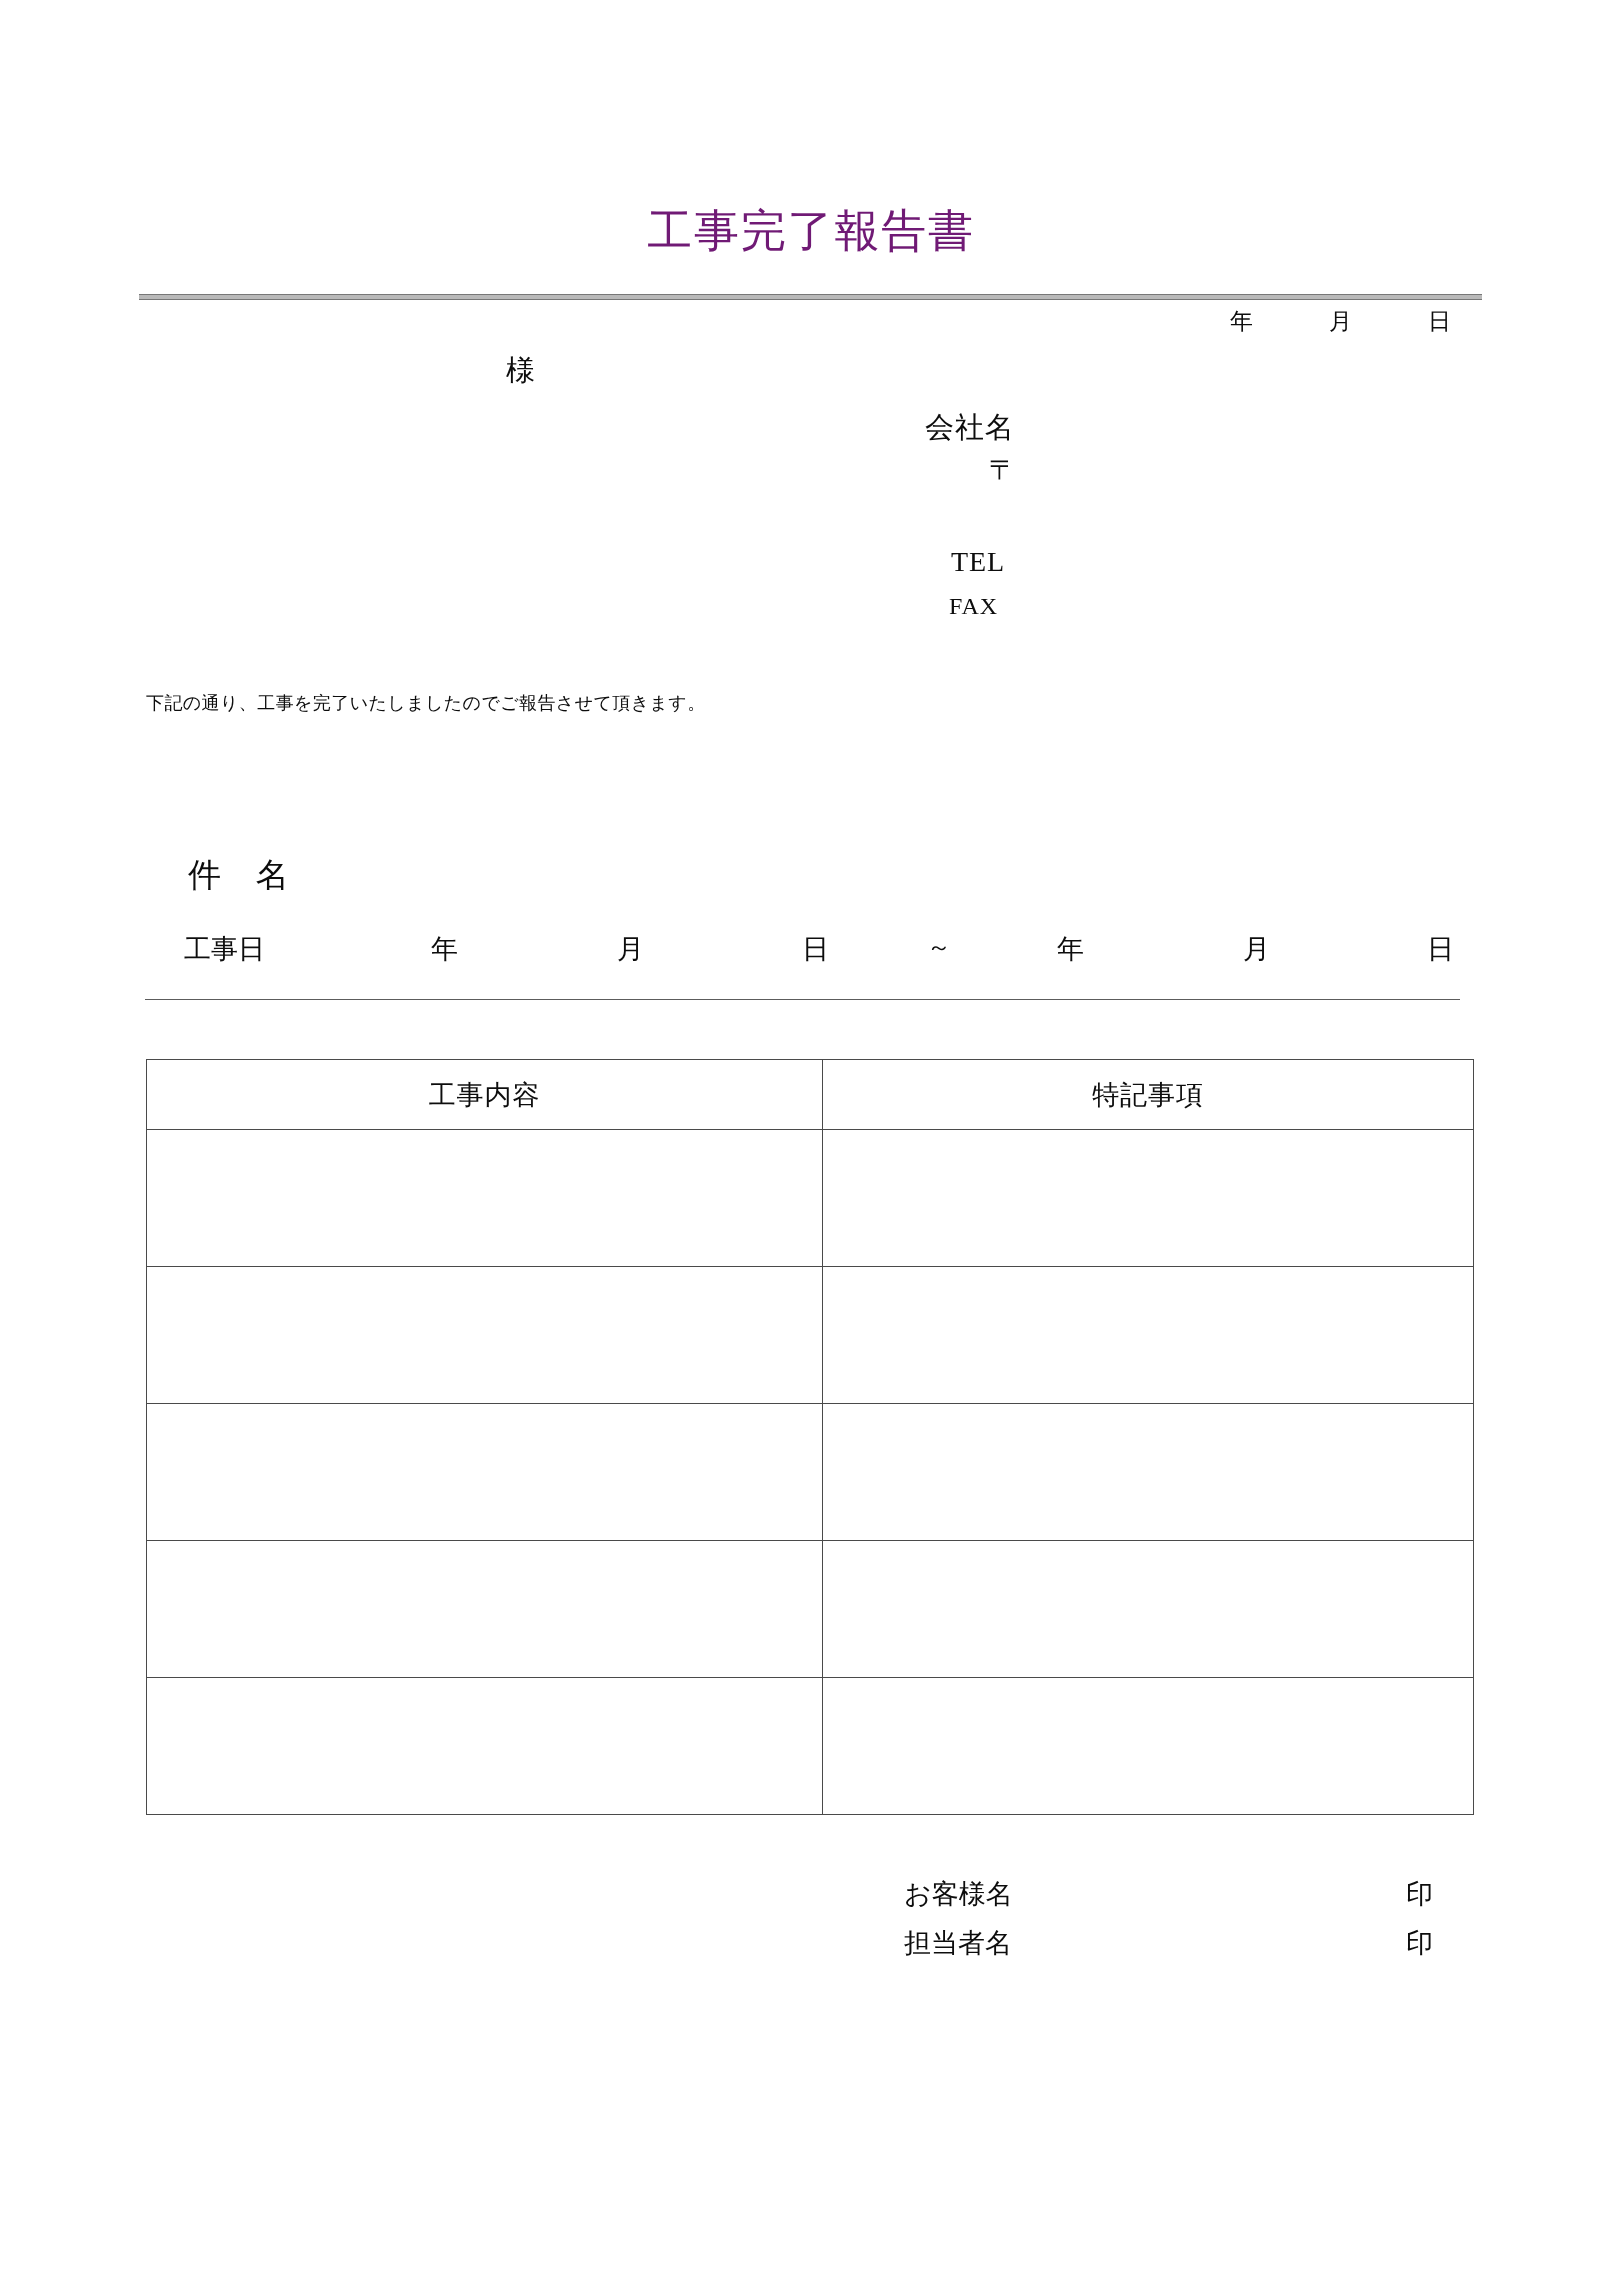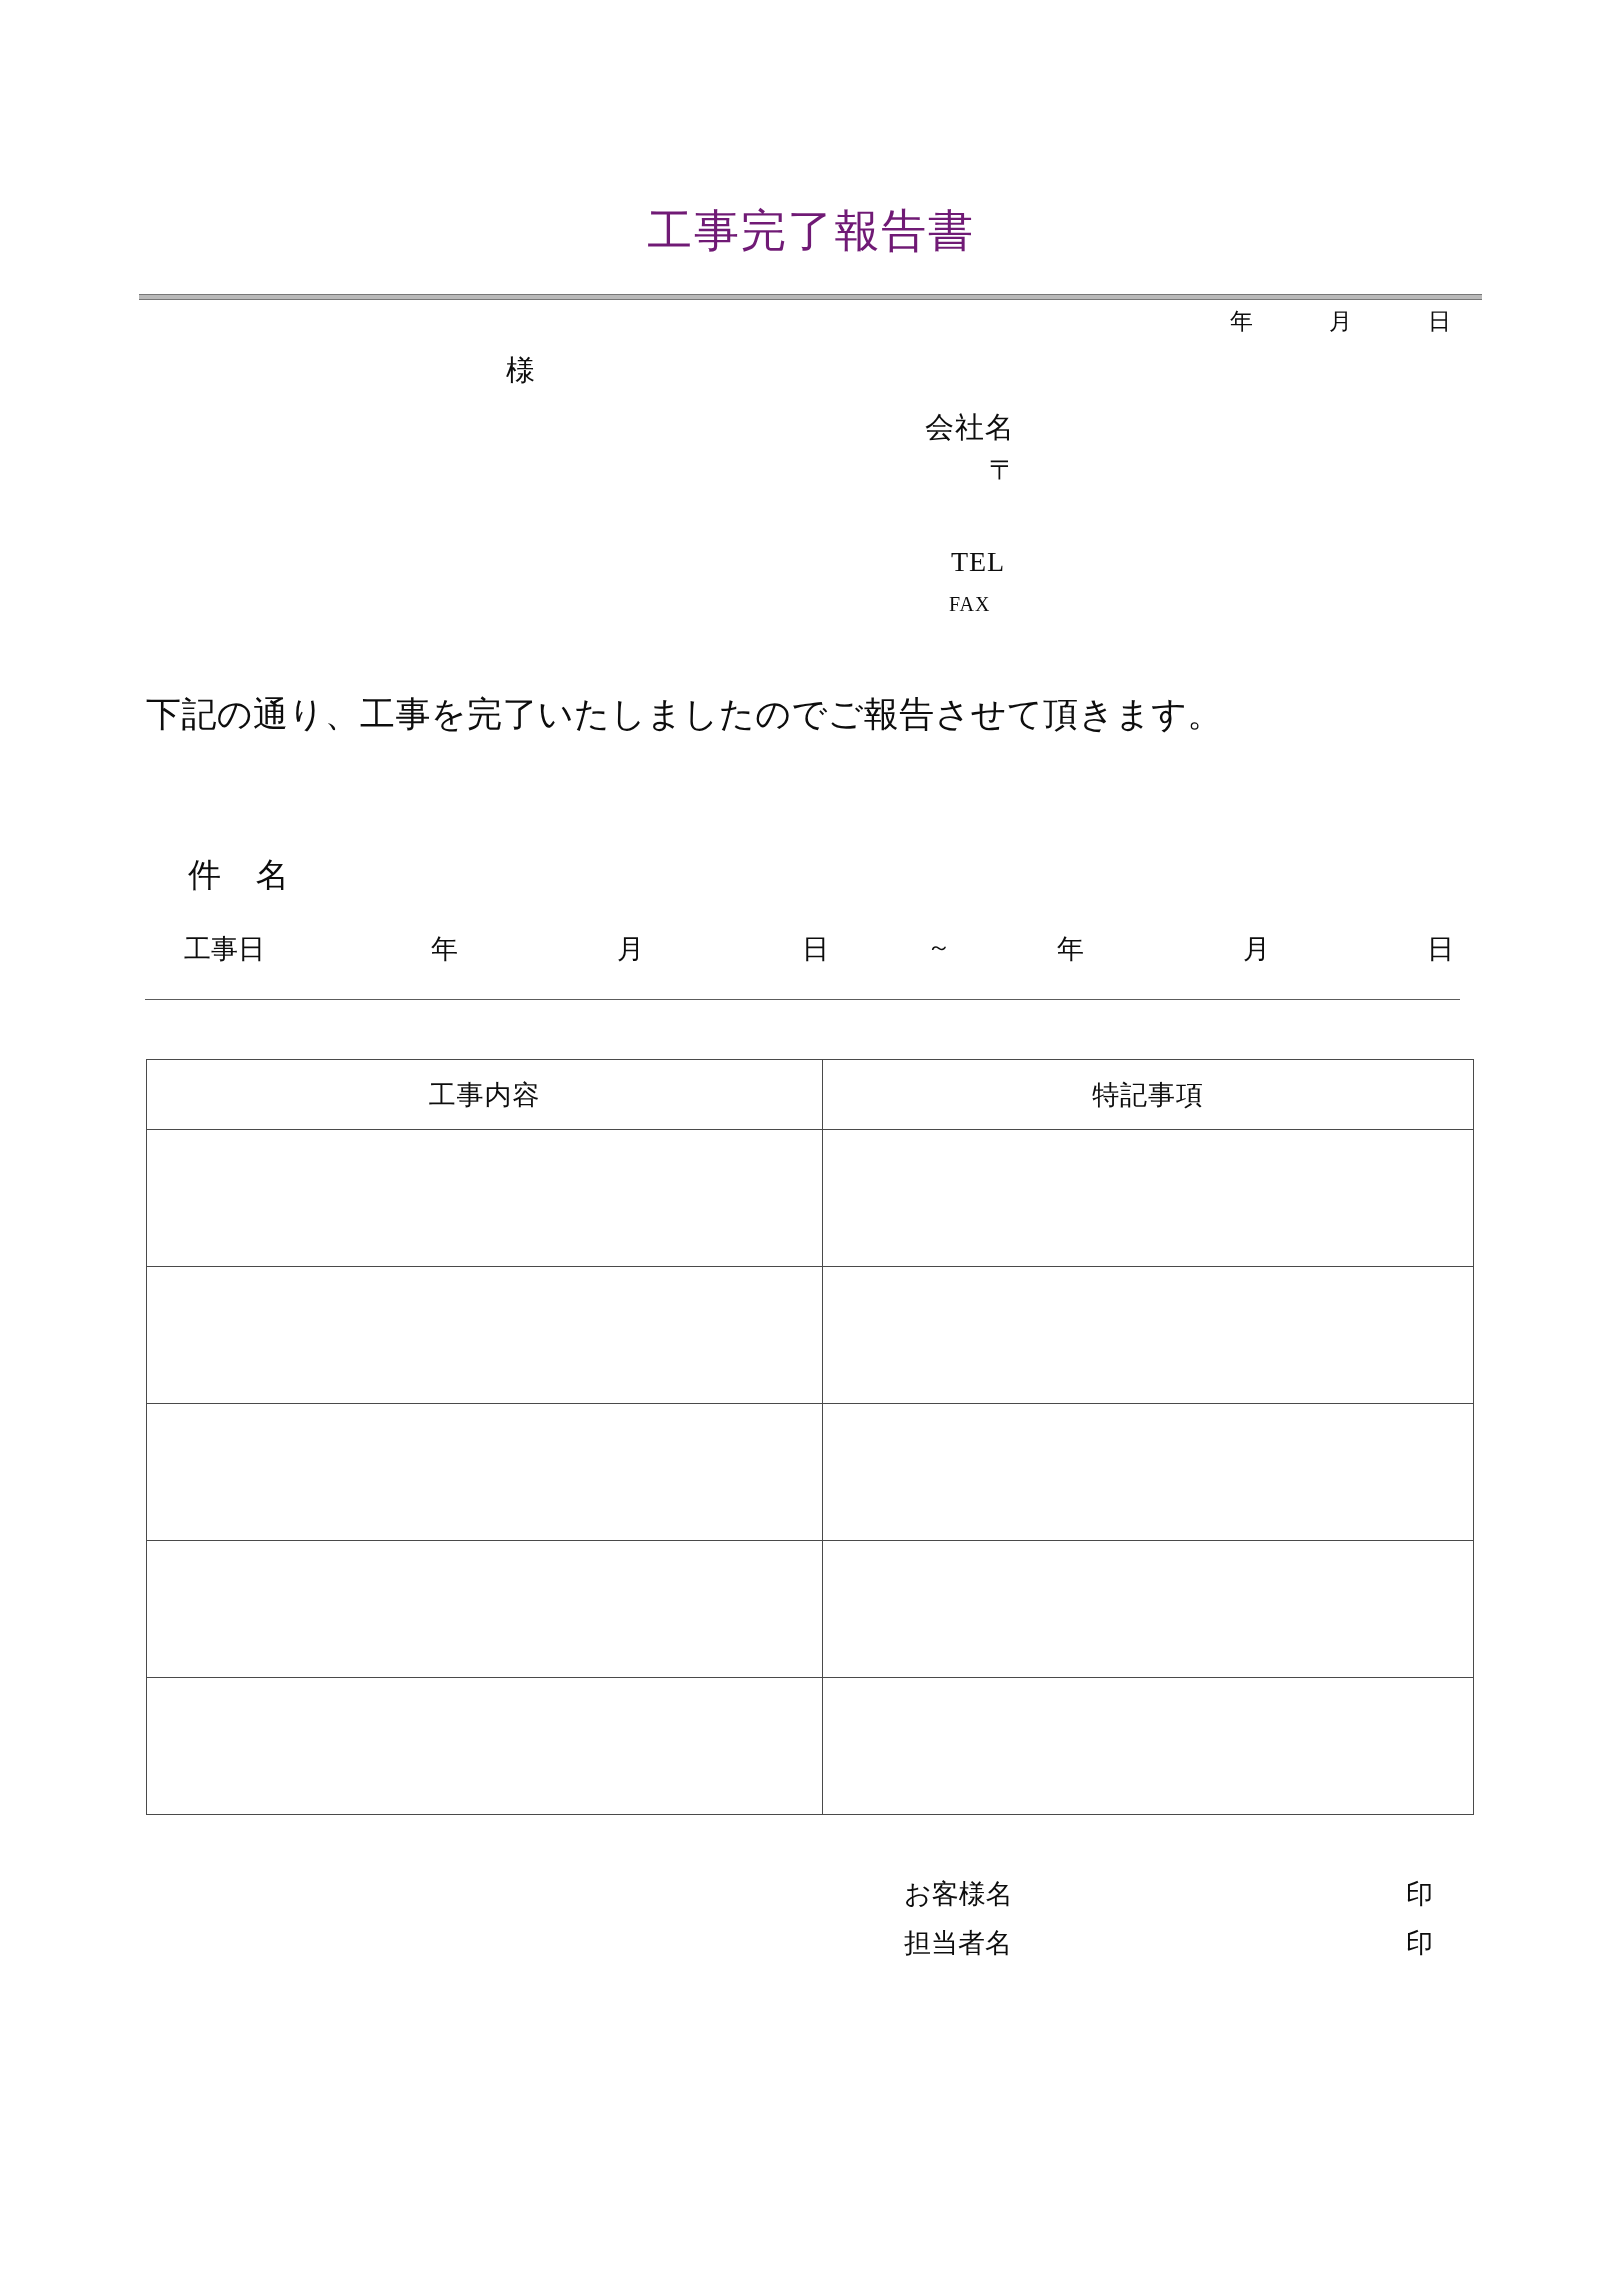--- a/index.html
+++ b/index.html
@@ -88,30 +88,30 @@
     position: absolute;
     left: 951px;
     top: 546px;
     font-size: 28px;
     letter-spacing: 0.9px;
   }
   .sender-fax {
     position: absolute;
     left: 949px;
     top: 593px;
-    font-size: 20px;
+    font-size: 24px;
     letter-spacing: 0.9px;
   }
 
   
   .body-sentence {
     position: absolute;
     left: 146px;
     top: 691px;
-    font-size: 35px;
+    font-size: 18px;
     letter-spacing: 0.4px;
     white-space: nowrap;
   }
 
   
   .subject-row {
     position: absolute;
     left: 188px;
     top: 853px;
     font-size: 33px;

